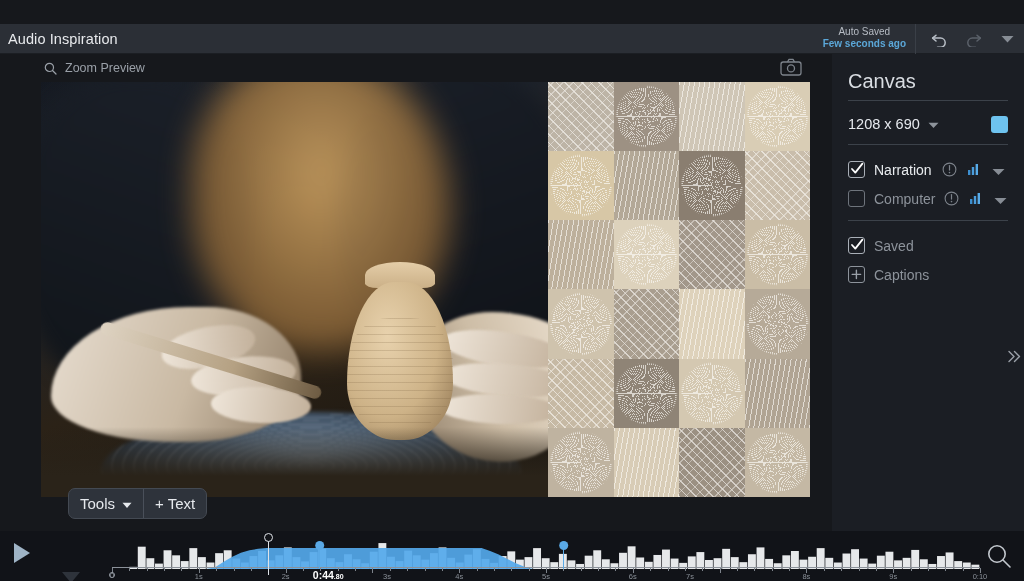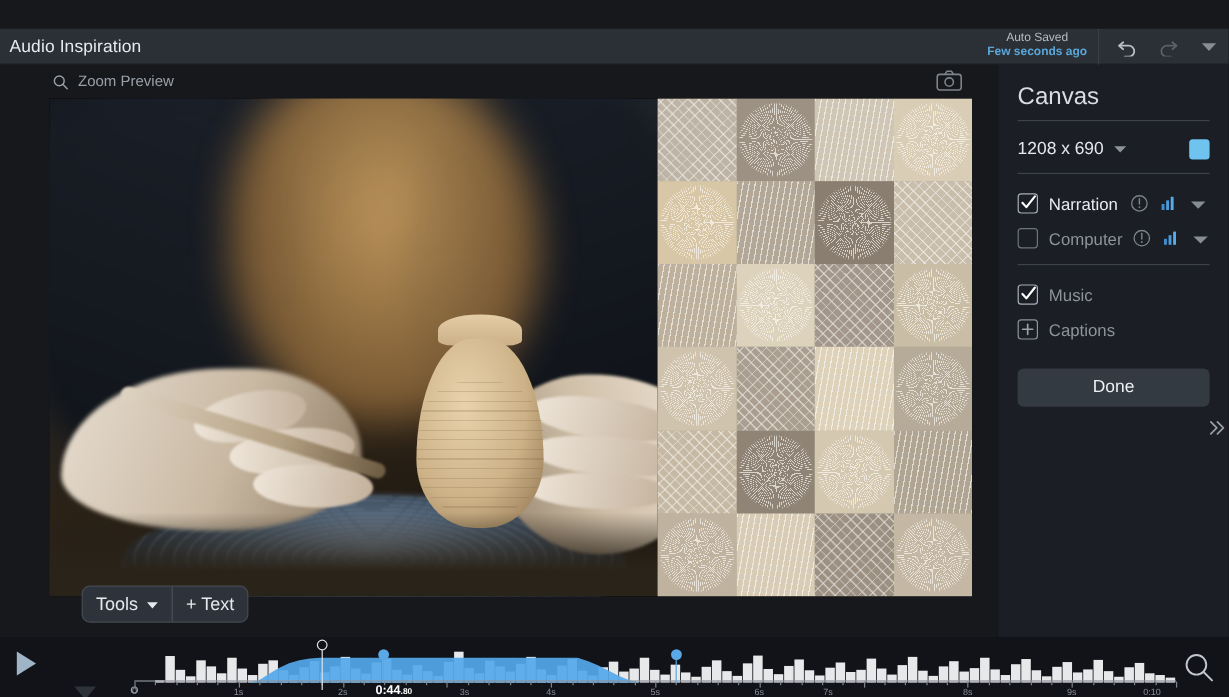--- a/index.html
+++ b/index.html
@@ -466,35 +466,32 @@
 
     <div class="sec-rule"></div>
 
 
     <div class="row">
       <span class="cb">
         <svg width="14" height="14" viewBox="0 0 14 14" style="left:1px;top:0px;">
             <path d="M2 7 L5.3 10.6 L12.4 1.6" fill="none" stroke="#ffffff" stroke-width="1.8" stroke-linecap="round" stroke-linejoin="round"></path>
           </svg>
       </span>
-      <span class="lbl lbl-off">Music</span>
+      <span class="lbl lbl-off">Saved</span>
     </div>
 
     <div class="row">
       <span class="cb plus">
         <svg width="15" height="15" viewBox="0 0 15 15" style="left:0px;top:0px;">
             <path d="M7.4 3.2 V11.6 M3.2 7.4 H11.6" stroke="#9aa0a8" stroke-width="1.4" stroke-linecap="round"></path>
           </svg>
       </span>
       <span class="lbl lbl-off">Captions</span>
     </div>
 
-    <div class="done-btn">
-      <span>Done</span>
-    </div>
 
     <div class="chev-expand">
       <svg width="15" height="15" viewBox="0 0 15 15">
           <path d="M2 2.5 L7 7.5 L2 12.5 M7.5 2.5 L12.5 7.5 L7.5 12.5" fill="none" stroke="#9aa0a8" stroke-width="1.4" stroke-linecap="round" stroke-linejoin="round"></path>
         </svg>
     </div>
   </div>
 
   <div class="timeline">
 
@@ -670,21 +667,21 @@
         <div id="tick-labels">
             <div class="tl-lab" style="left:86.8px">1s</div>
             <div class="tl-lab" style="left:173.6px">2s</div>
             <div class="tl-lab" style="left:275px">3s</div>
             <div class="tl-lab" style="left:347.2px">4s</div>
             <div class="tl-lab" style="left:434.0px">5s</div>
             <div class="tl-lab" style="left:520.8px">6s</div>
             <div class="tl-lab" style="left:578px">7s</div>
             <div class="tl-lab" style="left:694.4px">8s</div>
             <div class="tl-lab" style="left:781.2px">9s</div>
-            <div class="tl-lab" style="left:848px">0:10</div>
+            <div class="tl-lab" style="left:868.0px">0:10</div>
           </div>
       </div>
 
       <div id="pins">
           <div class="pin" style="left:206.6px; top:10px; height:28px;">
         <div class="pin-stem" style="top:4px; height:24px;"></div>
         <div class="pin-head" style="top:0;"></div>
       </div>
           <div class="pin" style="left:450.5px; top:10px; height:28px;">
         <div class="pin-stem" style="top:4px; height:24px;"></div>

